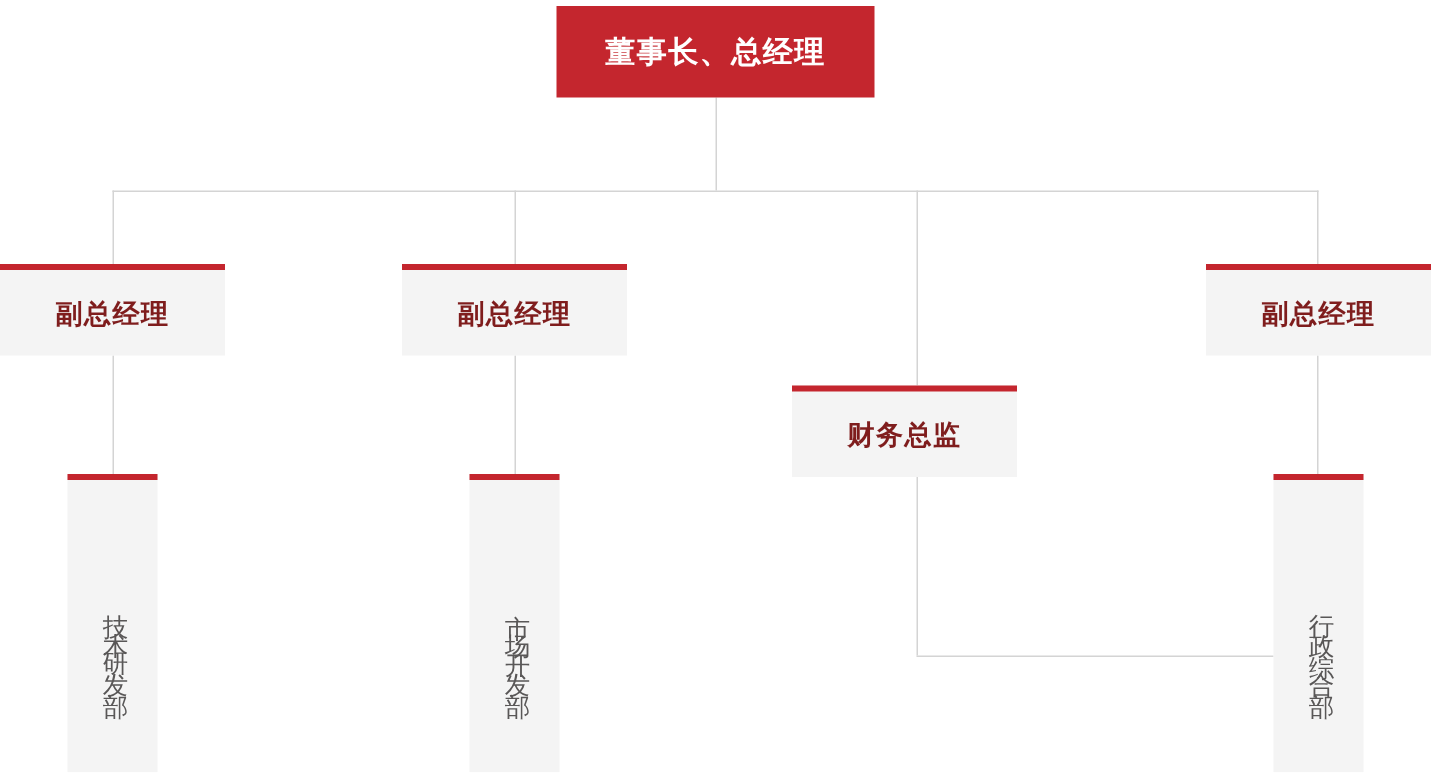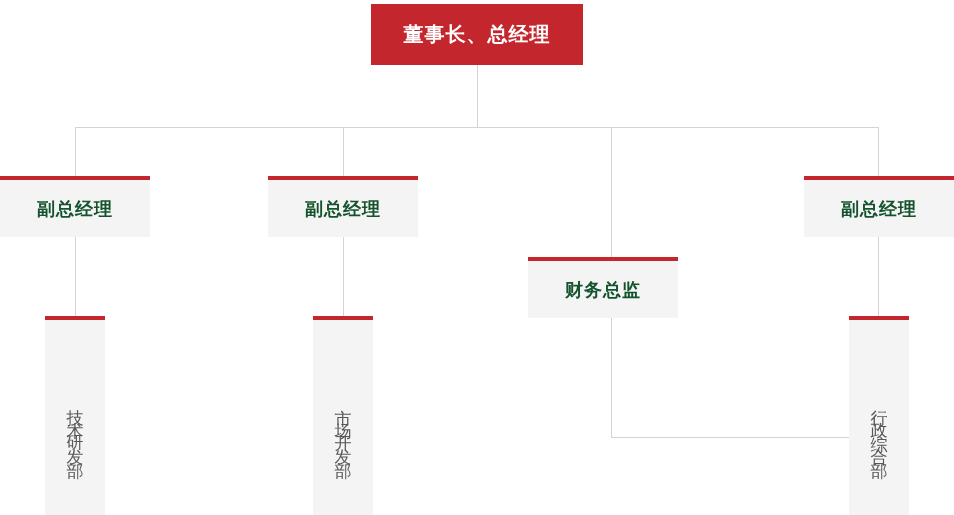--- a/index.html
+++ b/index.html
@@ -2,21 +2,21 @@
 <html><head>
 <meta charset="utf-8">
 <style>
   html, body { margin: 0; padding: 0; background: #ffffff; }
   .canvas {
     position: relative;
     width: 954px;
     height: 515px;
     background: #ffffff;
     overflow: hidden;
-    font-family: Liberation Sans, sans-serif;
+    font-family: Liberation Mono, monospace;
   }
   .line { position: absolute; background: #d4d4d4; }
   .node {
     position: absolute;
     box-sizing: border-box;
     display: flex;
     align-items: center;
     justify-content: center;
   }
   .root-node {
@@ -24,21 +24,21 @@
     background: #c4262e;
     color: #ffffff;
     font-size: 20px;
     font-weight: bold;
     letter-spacing: 1px;
   }
   .l2-node {
     width: 150px; height: 61px;
     background: #f4f4f4;
     border-top: 4px solid #c4262e;
-    color: #14532d;
+    color: #7f1d1d;
     font-size: 18px;
     font-weight: bold;
     letter-spacing: 1px;
   }
   .l2-1 { left: 0px;   top: 176px; }
   .l2-2 { left: 268px; top: 176px; }
   .l2-3 { left: 528px; top: 257px; }
   .l2-4 { left: 804px; top: 176px; }
   .dept-node {
     width: 60px; height: 199px; top: 316px;

